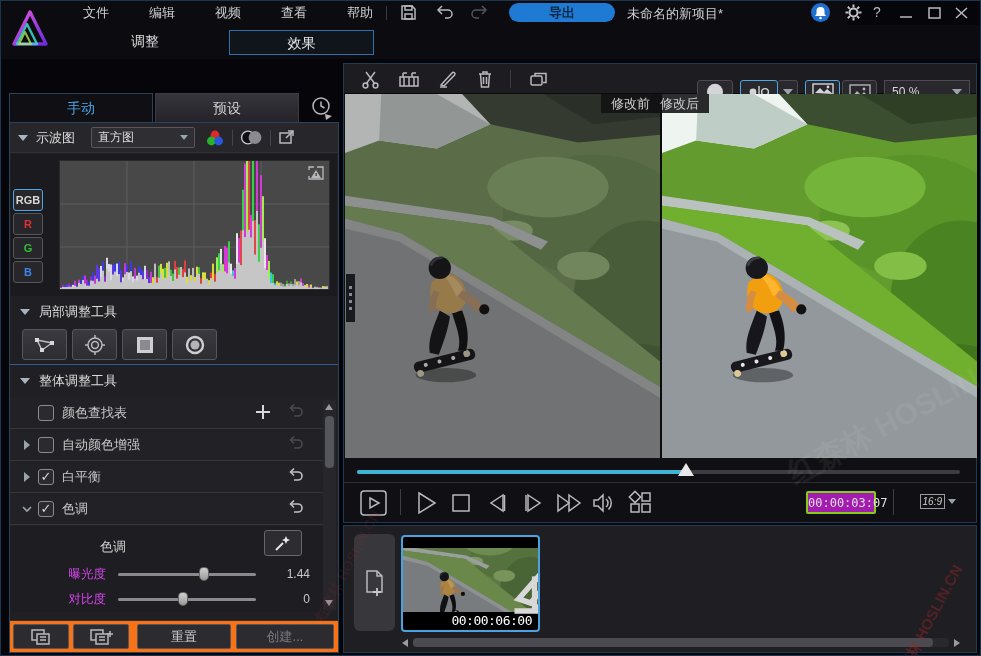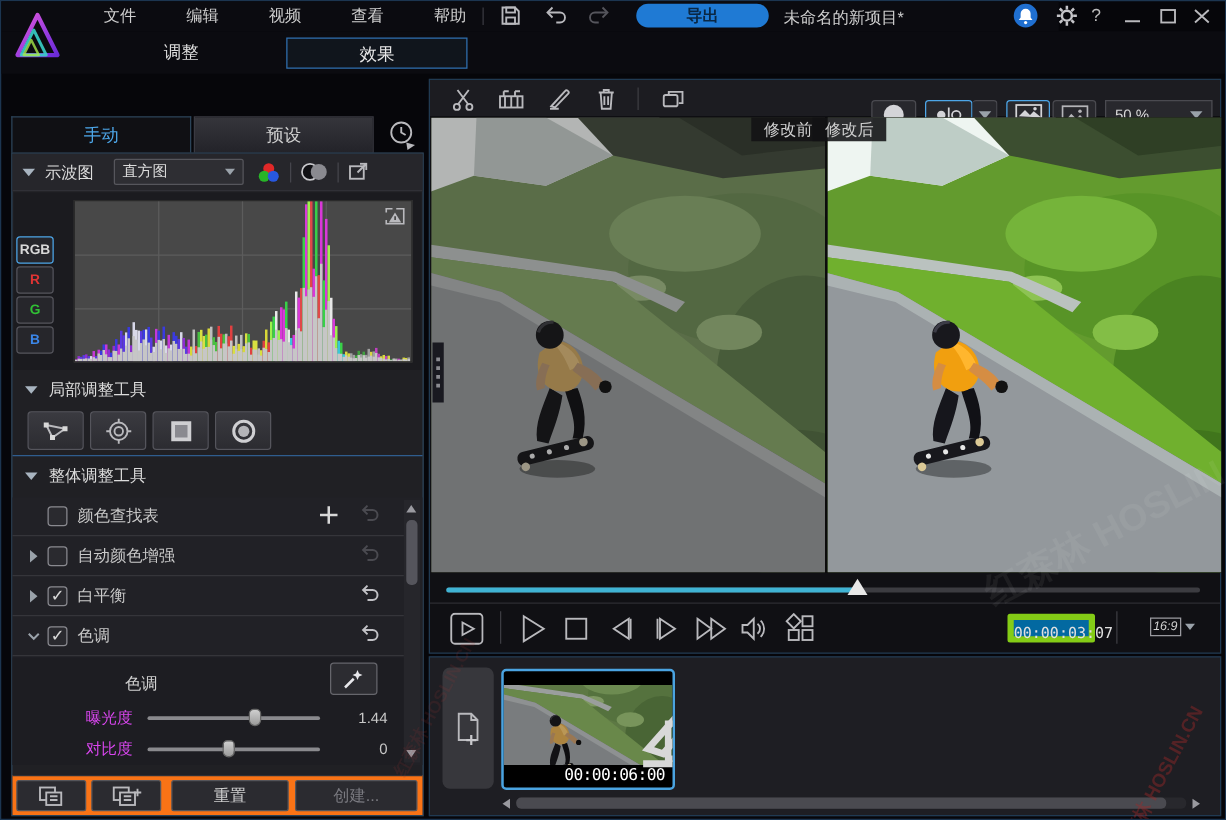--- a/index.html
+++ b/index.html
@@ -126,21 +126,21 @@
 
   .seek { position:absolute; left:0; top:398px; width:632px; height:18px; }
   .seek-track { position:absolute; left:13px; right:16px; top:8px; height:4px; background:#3c3c41; border-radius:2px; }
   .seek-fill { position:absolute; left:0; top:0; height:4px; background:#3fb3d4; border-radius:2px; }
   .seek-thumb { position:absolute; top:-7px; margin-left:-8px; width:0; height:0;
     border-left:8px solid transparent; border-right:8px solid transparent; border-bottom:13px solid #e8e8e8; }
 
   .transport { position:absolute; left:0; top:418px; width:632px; height:40px; border-top:1px solid #2c2c32; }
   .tr-ico { position:absolute; top:7px; }
   .tr-sep { position:absolute; top:6px; width:1px; height:26px; background:#3c3c42; }
-  .timecode { position:absolute; right:100px; top:8px; width:70px; height:23px; background:#0369a1; border:5px solid #84cc16;
+  .timecode { position:absolute; right:100px; top:8px; width:70px; height:23px; background:#a21caf; border:2px solid #84cc16;
     border-radius:2px; color:#e0e0e0; font-family:"DejaVu Sans Mono", monospace; font-size:12px; text-align:center; line-height:21px; }
   .aspect { position:absolute; right:20px; top:11px; display:flex; align-items:center; gap:3px; }
   .aspect .box { border:1px solid #9a9aa0; font-size:10px; padding:0 2px; color:#d0d0d0; line-height:13px;font-style:italic; }
   .aspect .dd-caret { width:0; height:0; border-left:4px solid transparent; border-right:4px solid transparent; border-top:5px solid #9aa2aa; }
 
   
   #timeline { position:absolute; left:342px; top:524px; width:634px; height:128px; border:1px solid #203a52; background:#1e1e23; }
   .add-btn { position:absolute; left:10px; top:8px; width:41px; height:97px; background:#37373c; border-radius:6px;
     display:flex; align-items:center; justify-content:center; }
   .clip { position:absolute; left:57px; top:9px; width:139px; height:97px; border:2px solid #4aa3e0; border-radius:4px;

